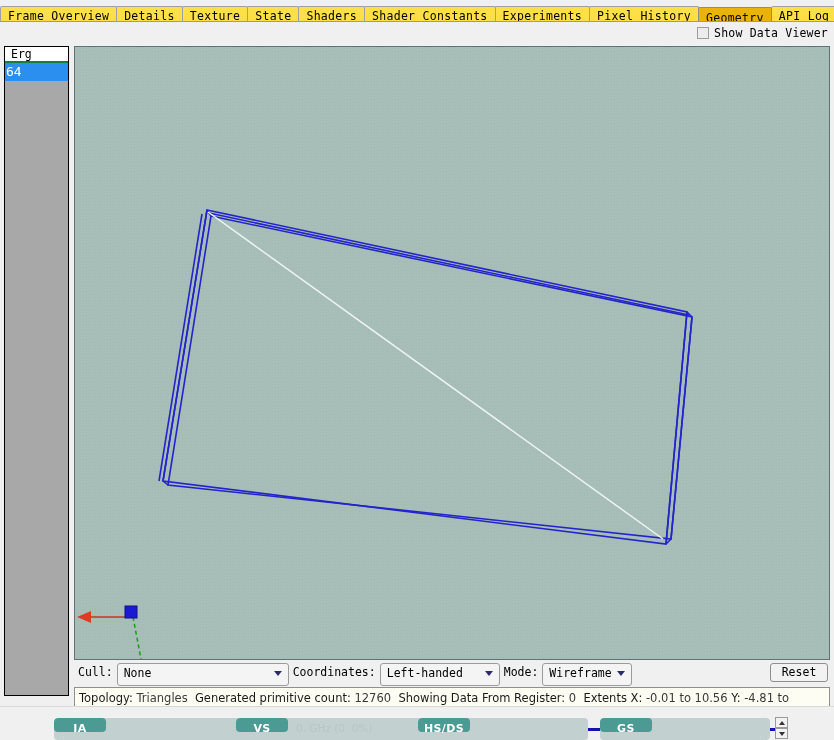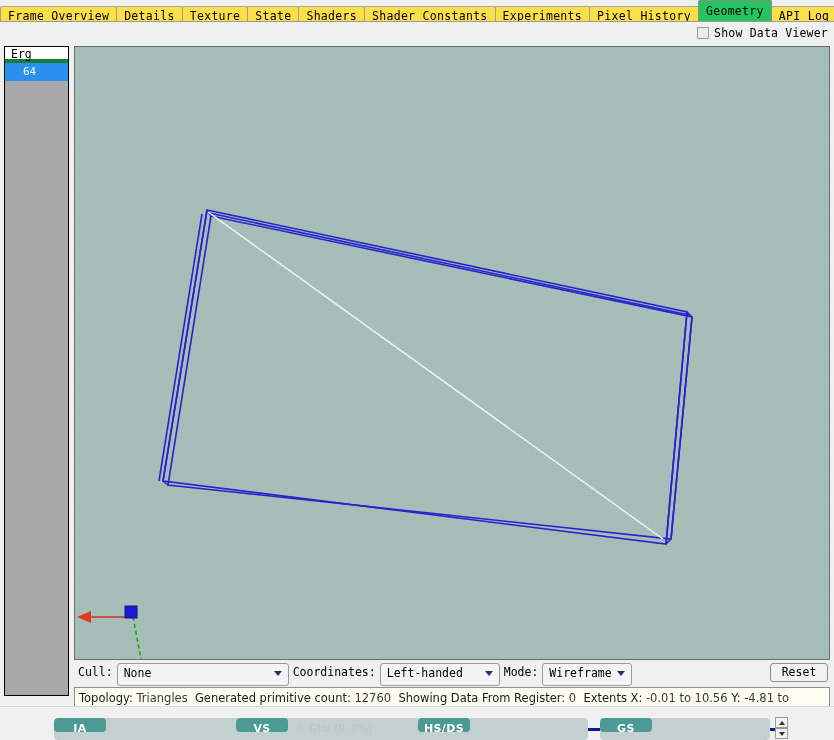--- a/index.html
+++ b/index.html
@@ -41,22 +41,22 @@
     border-top-right-radius: 2px;
     box-sizing: border-box;
     font-family: "DejaVu Sans Mono", "Liberation Mono", monospace;
     font-size: 11.5px;
     letter-spacing: 0.3px;
     color: #000;
     vertical-align: top;
     margin-left: -1px;
   }
   .tab.active {
-    background: #22c55e;
-    margin-top: 0;
+    background: #eab308;
+    margin-top: 7px;
     height: 22px;
     line-height: 21px;
     border-color: #8c8c8c;
     position: relative;
     z-index: 3;
   }
 
   
   .toolrow {
     height: 22px;
@@ -104,33 +104,33 @@
     width: 65px;
     height: 650px;
     background: #a8a8a8;
     border: 1px solid #000;
     box-sizing: border-box;
   }
   .sidehead {
     height: 16px;
     line-height: 15px;
     background: #ffffff;
-    border-bottom: 4px solid #15803d;
+    border-bottom: 2px solid #15803d;
     padding-left: 6px;
     font-family: "DejaVu Sans Mono", "Liberation Mono", monospace;
     font-size: 11.5px;
     color: #000;
     box-sizing: border-box;
   }
   .siderow {
     height: 18px;
     line-height: 17px;
-    padding-left: 18px;
-    font-family: "DejaVu Sans Mono", "Liberation Mono", monospace;
-    font-size: 11px;
+    padding-left: 1px;
+    font-family: "DejaVu Sans Mono", "Liberation Mono", monospace;
+    font-size: 13px;
     color: #ffffff;
     background: #2a8fef;
     box-sizing: border-box;
   }
 
   
   .viewport {
     position: absolute;
     left: 74px;
     top: 2px;

